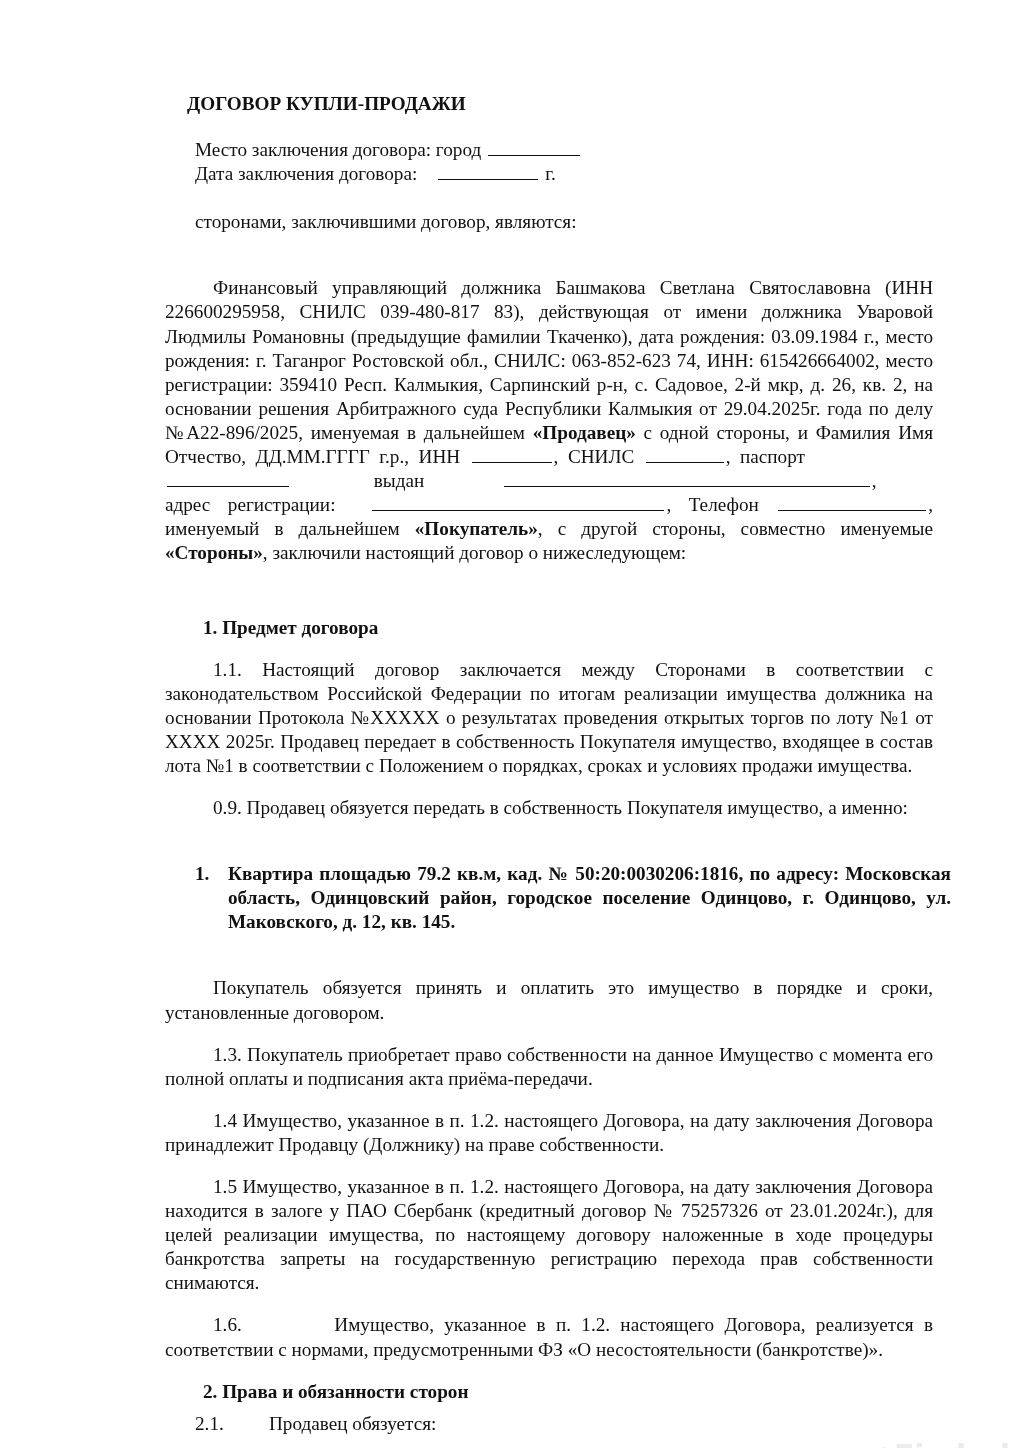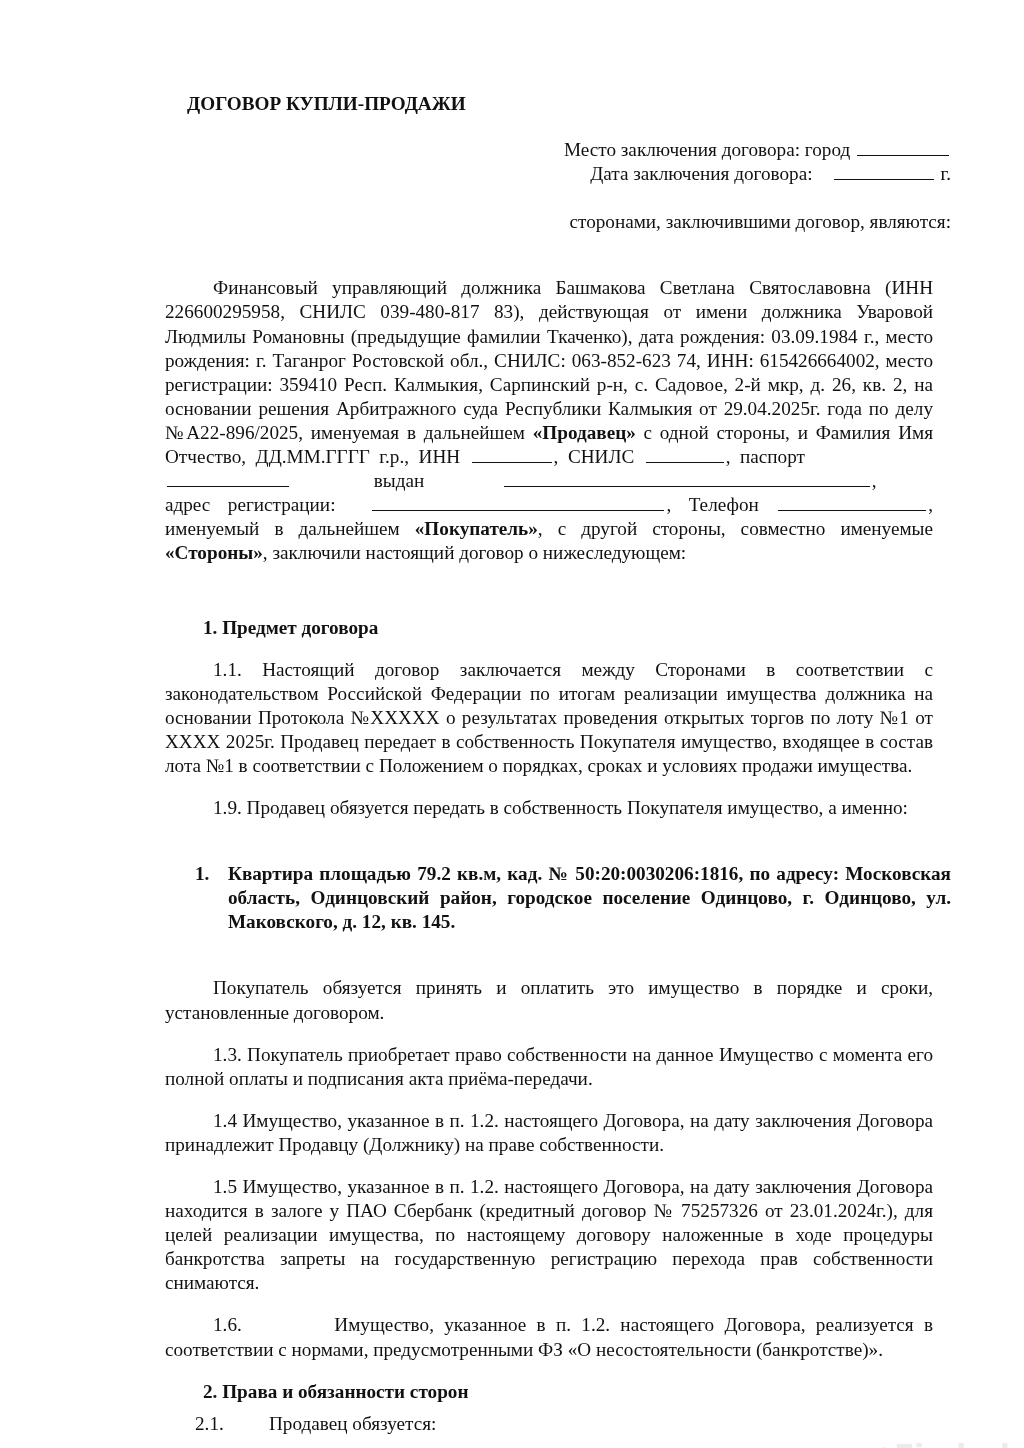--- a/index.html
+++ b/index.html
@@ -27,21 +27,20 @@
       text-align: left;
       font-weight: bold;
       font-size: 19.2px;
       margin: 0 0 22px 0;
       letter-spacing: 0px;
       padding-left: 40px;
     }
     .meta-line {
       padding-left: 48px;
       white-space: pre;
-      text-align: right;
     }
     .blank {
       height: 24px;
     }
     .p {
       text-align: justify;
       text-indent: 48px;
       margin: 18px;
     }
     .heading {
@@ -136,21 +135,21 @@
   <div class="meta-line">сторонами, заключившими договор, являются:</div>
 
   <div class="blank"></div>
 
   <p class="p"><span>Финансовый управляющий должника Башмакова Светлана Святославовна (ИНН 226600295958, СНИЛС 039-480-817 83), действующая от имени должника Уваровой Людмилы Романовны (предыдущие фамилии Ткаченко), дата рождения: 03.09.1984 г., место рождения: г. Таганрог Ростовской обл., СНИЛС: 063-852-623 74, ИНН: 615426664002, место регистрации: 359410 Респ. Калмыкия, Сарпинский р-н, с. Садовое, 2-й мкр, д. 26, кв. 2, на основании решения Арбитражного суда Республики Калмыкия от 29.04.2025г. года по делу №А22-896/2025, именуемая в дальнейшем </span><span class="bold">«Продавец»</span><span> с одной стороны, и Фамилия Имя Отчество, ДД.ММ.ГГГГ г.р., ИНН </span><span class="ul" style="width:80px"></span><span>, СНИЛС </span><span class="ul" style="width:78px"></span>, <span>паспорт</span>&nbsp;&nbsp;&nbsp;&nbsp;&nbsp;&nbsp;&nbsp;&nbsp;&nbsp;&nbsp;&nbsp;&nbsp;&nbsp;&nbsp; <span class="ul" style="width:122px"></span>&nbsp;&nbsp;&nbsp;&nbsp;&nbsp;&nbsp;&nbsp;&nbsp;&nbsp;&nbsp;&nbsp;&nbsp;&nbsp;&nbsp;&nbsp; <span>выдан</span>&nbsp;&nbsp;&nbsp;&nbsp;&nbsp;&nbsp;&nbsp;&nbsp;&nbsp;&nbsp;&nbsp;&nbsp;&nbsp;&nbsp; <span class="ul" style="width:366px"></span>,&nbsp;&nbsp;&nbsp;&nbsp;&nbsp;&nbsp;&nbsp;&nbsp;&nbsp;&nbsp;&nbsp; <span>адрес</span> <span>регистрации:</span>&nbsp; <span class="ul" style="width:292px"></span><span>, Телефон</span> <span class="ul" style="width:148px"></span><span>, именуемый в дальнейшем</span> <span class="bold">«Покупатель»</span><span>, с другой стороны, совместно именуемые </span><span class="bold">«Стороны»</span><span>, заключили настоящий договор о нижеследующем:</span></p>
 
   <div class="blank"></div>
 
   <div class="heading">1. Предмет договора</div>
   <p class="p">1.1. Настоящий договор заключается между Сторонами в соответствии с законодательством Российской Федерации по итогам реализации имущества должника на основании Протокола №XXXXX о результатах проведения открытых торгов по лоту №1 от XXXX 2025г. Продавец передает в собственность Покупателя имущество, входящее в состав лота №1 в соответствии с Положением о порядках, сроках и условиях продажи имущества.</p>
-  <p class="p">1.9. Продавец обязуется передать в собственность Покупателя имущество, а именно:</p>
+  <p class="p">0.9. Продавец обязуется передать в собственность Покупателя имущество, а именно:</p>
 
   <div class="blank"></div>
 
   <div class="item-list">
     <div class="item">
       <span class="item-num">1.</span>
       <span class="item-text">Квартира площадью 79.2 кв.м, кад. № 50:20:0030206:1816, по адресу: Московская область, Одинцовский район, городское поселение Одинцово, г. Одинцово, ул. Маковского, д. 12, кв. 145.</span>
     </div>
   </div>
 

